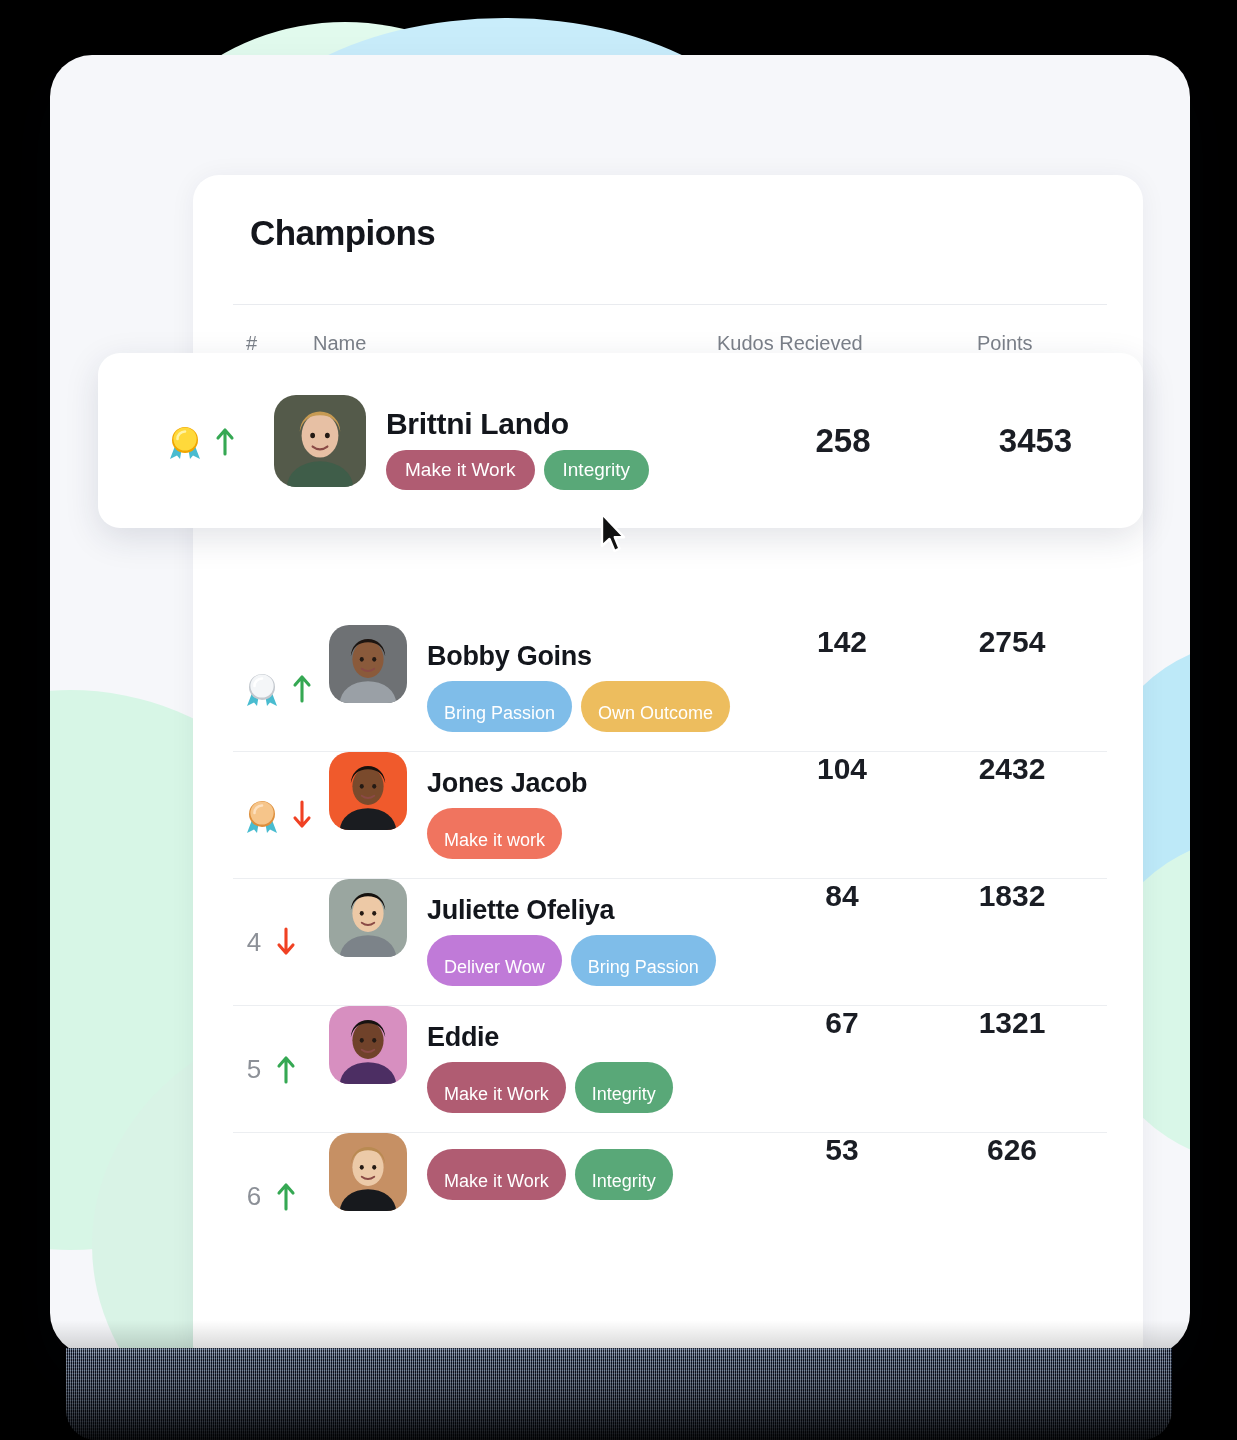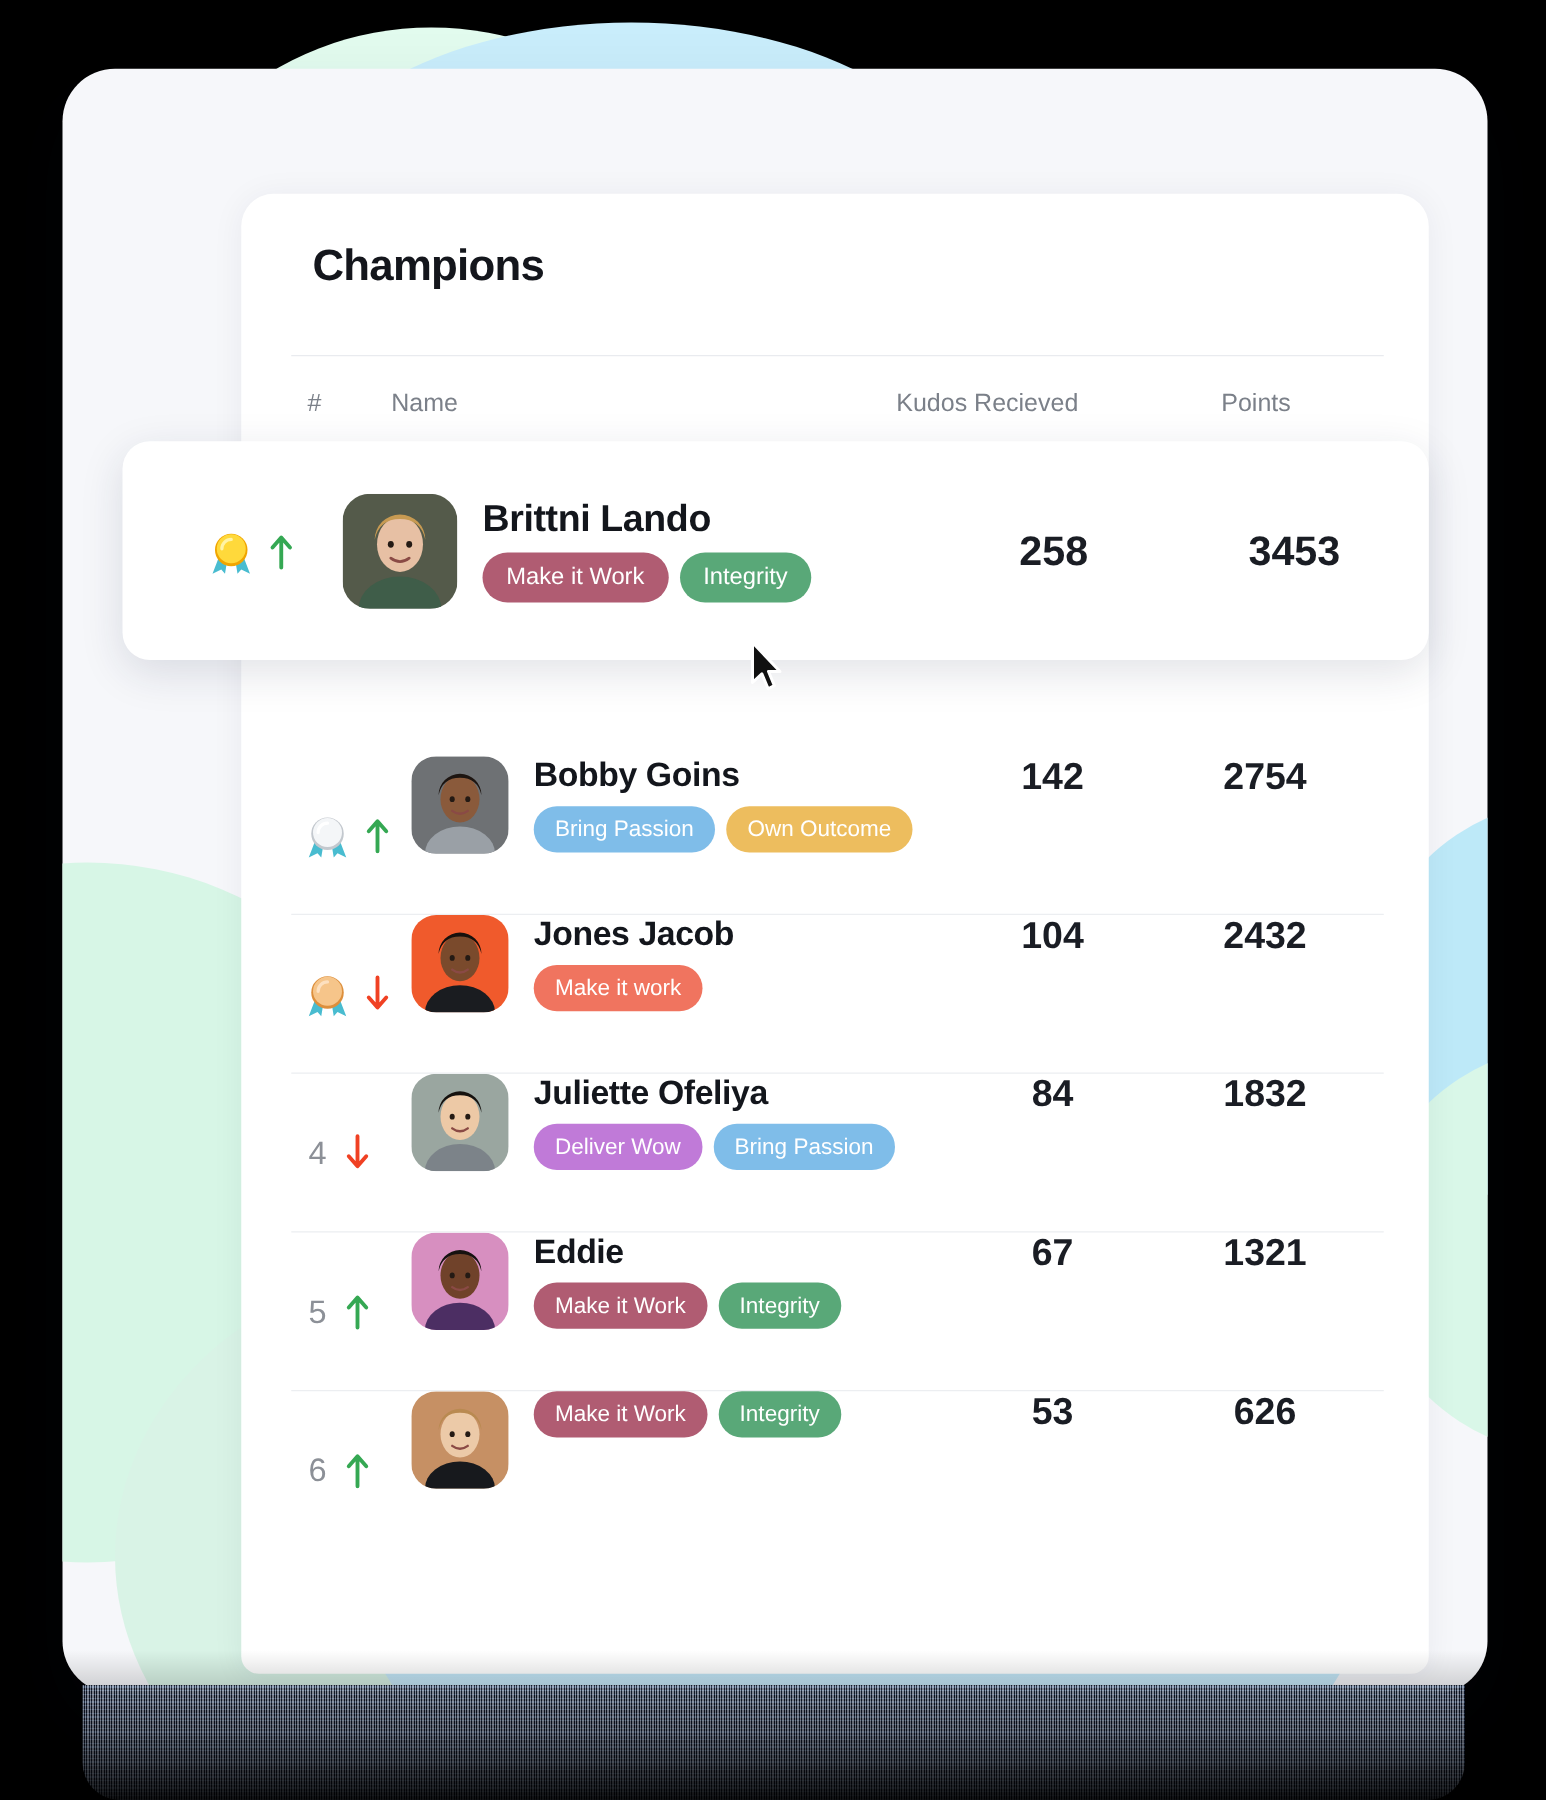--- a/index.html
+++ b/index.html
@@ -71,21 +71,21 @@
     background: #f6f7fa;
     border-radius: 42px;
     overflow: hidden;
     box-shadow: 0 24px 60px rgba(20, 30, 60, .10);
   }
   #outer-card .blob { position: absolute; }
 
   
   #panel {
     position: absolute;
-    left: 143px; top: 100px;
+    left: 143px; top: 120px;
     width: 950px; height: 1184px;
     background: #ffffff;
     border-radius: 26px 26px 14px 14px;
     box-shadow: 0 2px 26px rgba(25, 35, 70, .06);
     overflow: hidden;
   }
 
   .panel-title {
     position: absolute;
     left: 57px; top: 38px;
@@ -156,34 +156,34 @@
   .avatar {
     width: 78px; height: 78px;
     border-radius: 20px;
     flex: none;
     margin-right: 20px;
     overflow: hidden;
     position: relative;
   }
   .avatar svg { display: block; }
 
-  .name-cell { flex: 1; min-width: 0; }
+  .name-cell { flex: 1; min-width: 0; margin-top: 16px; }
   .person-name {
     font-size: 27px;
     font-weight: 700;
     color: #13161c;
     letter-spacing: -0.3px;
     margin-bottom: 9px;
   }
   .tags { display: flex; gap: 9px; }
   .tag {
     display: inline-block;
     color: #fff;
     font-size: 18px;
-    padding: 9px 17px 10px;
+    padding: 23px 17px 10px;
     border-radius: 999px;
     white-space: nowrap;
     line-height: 1;
   }
 
   .kudos-cell, .points-cell {
     font-size: 30px;
     font-weight: 700;
     color: #1a1d24;
     text-align: center;

